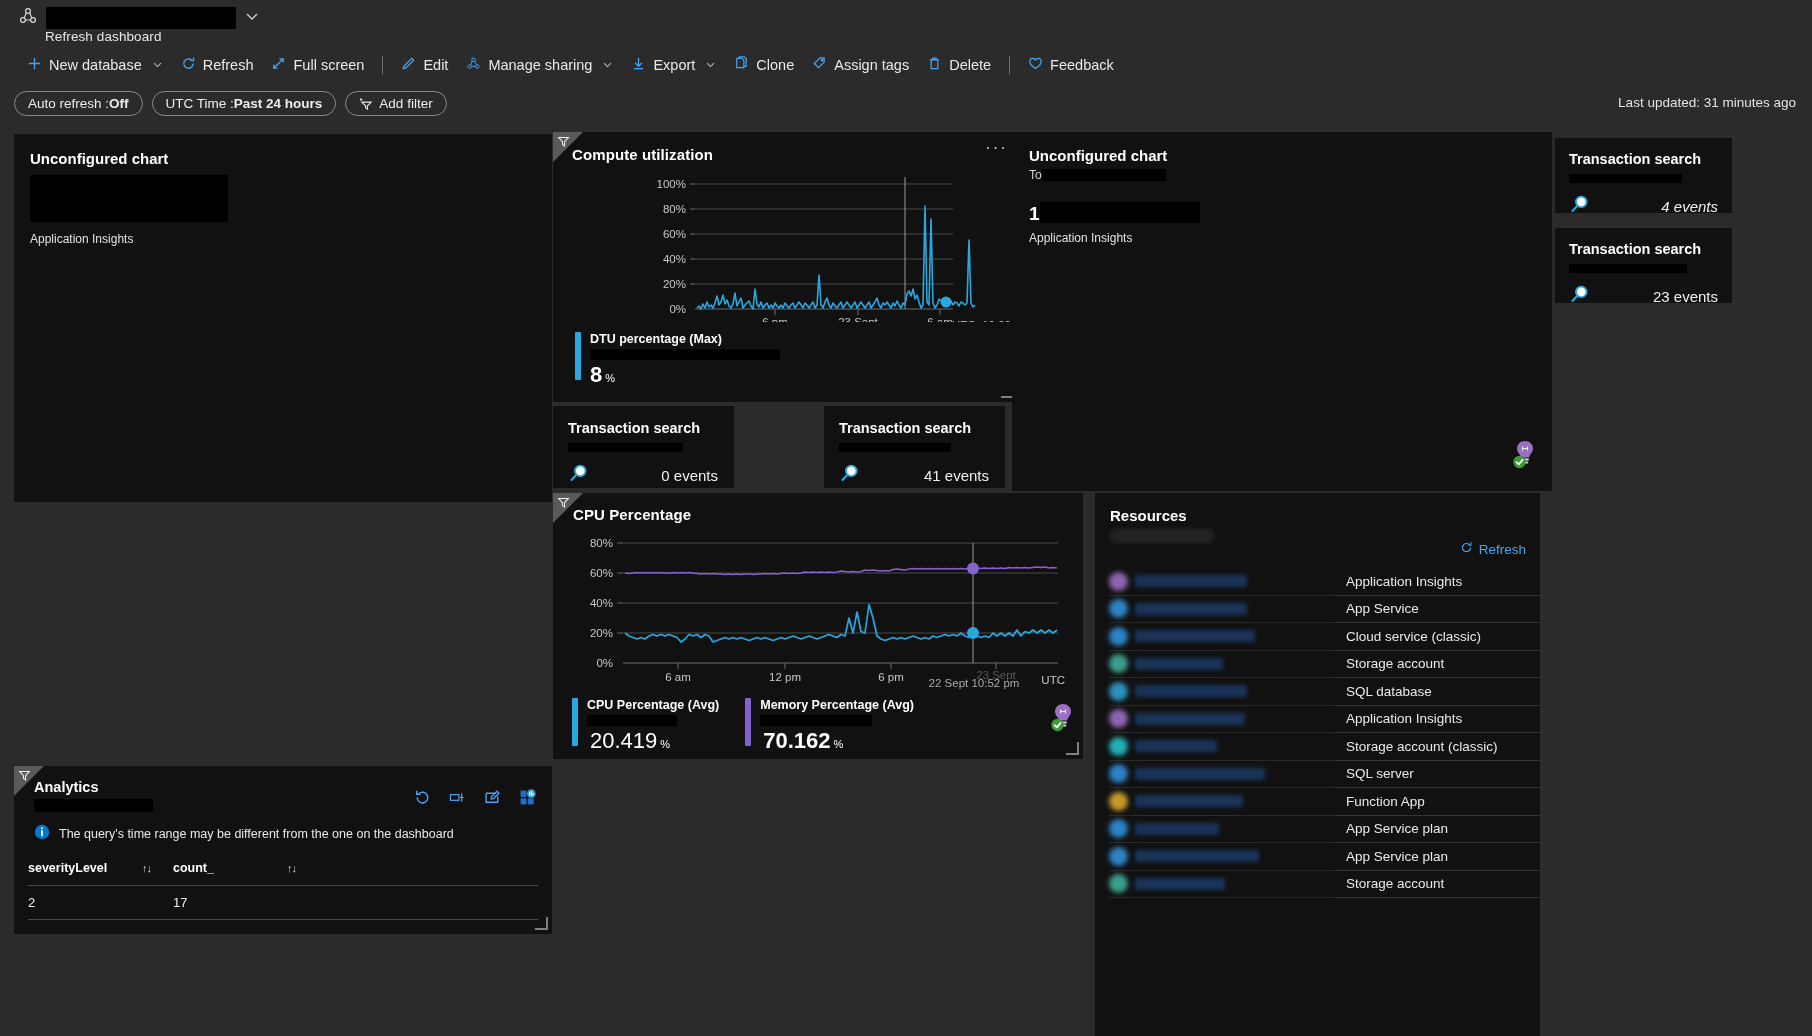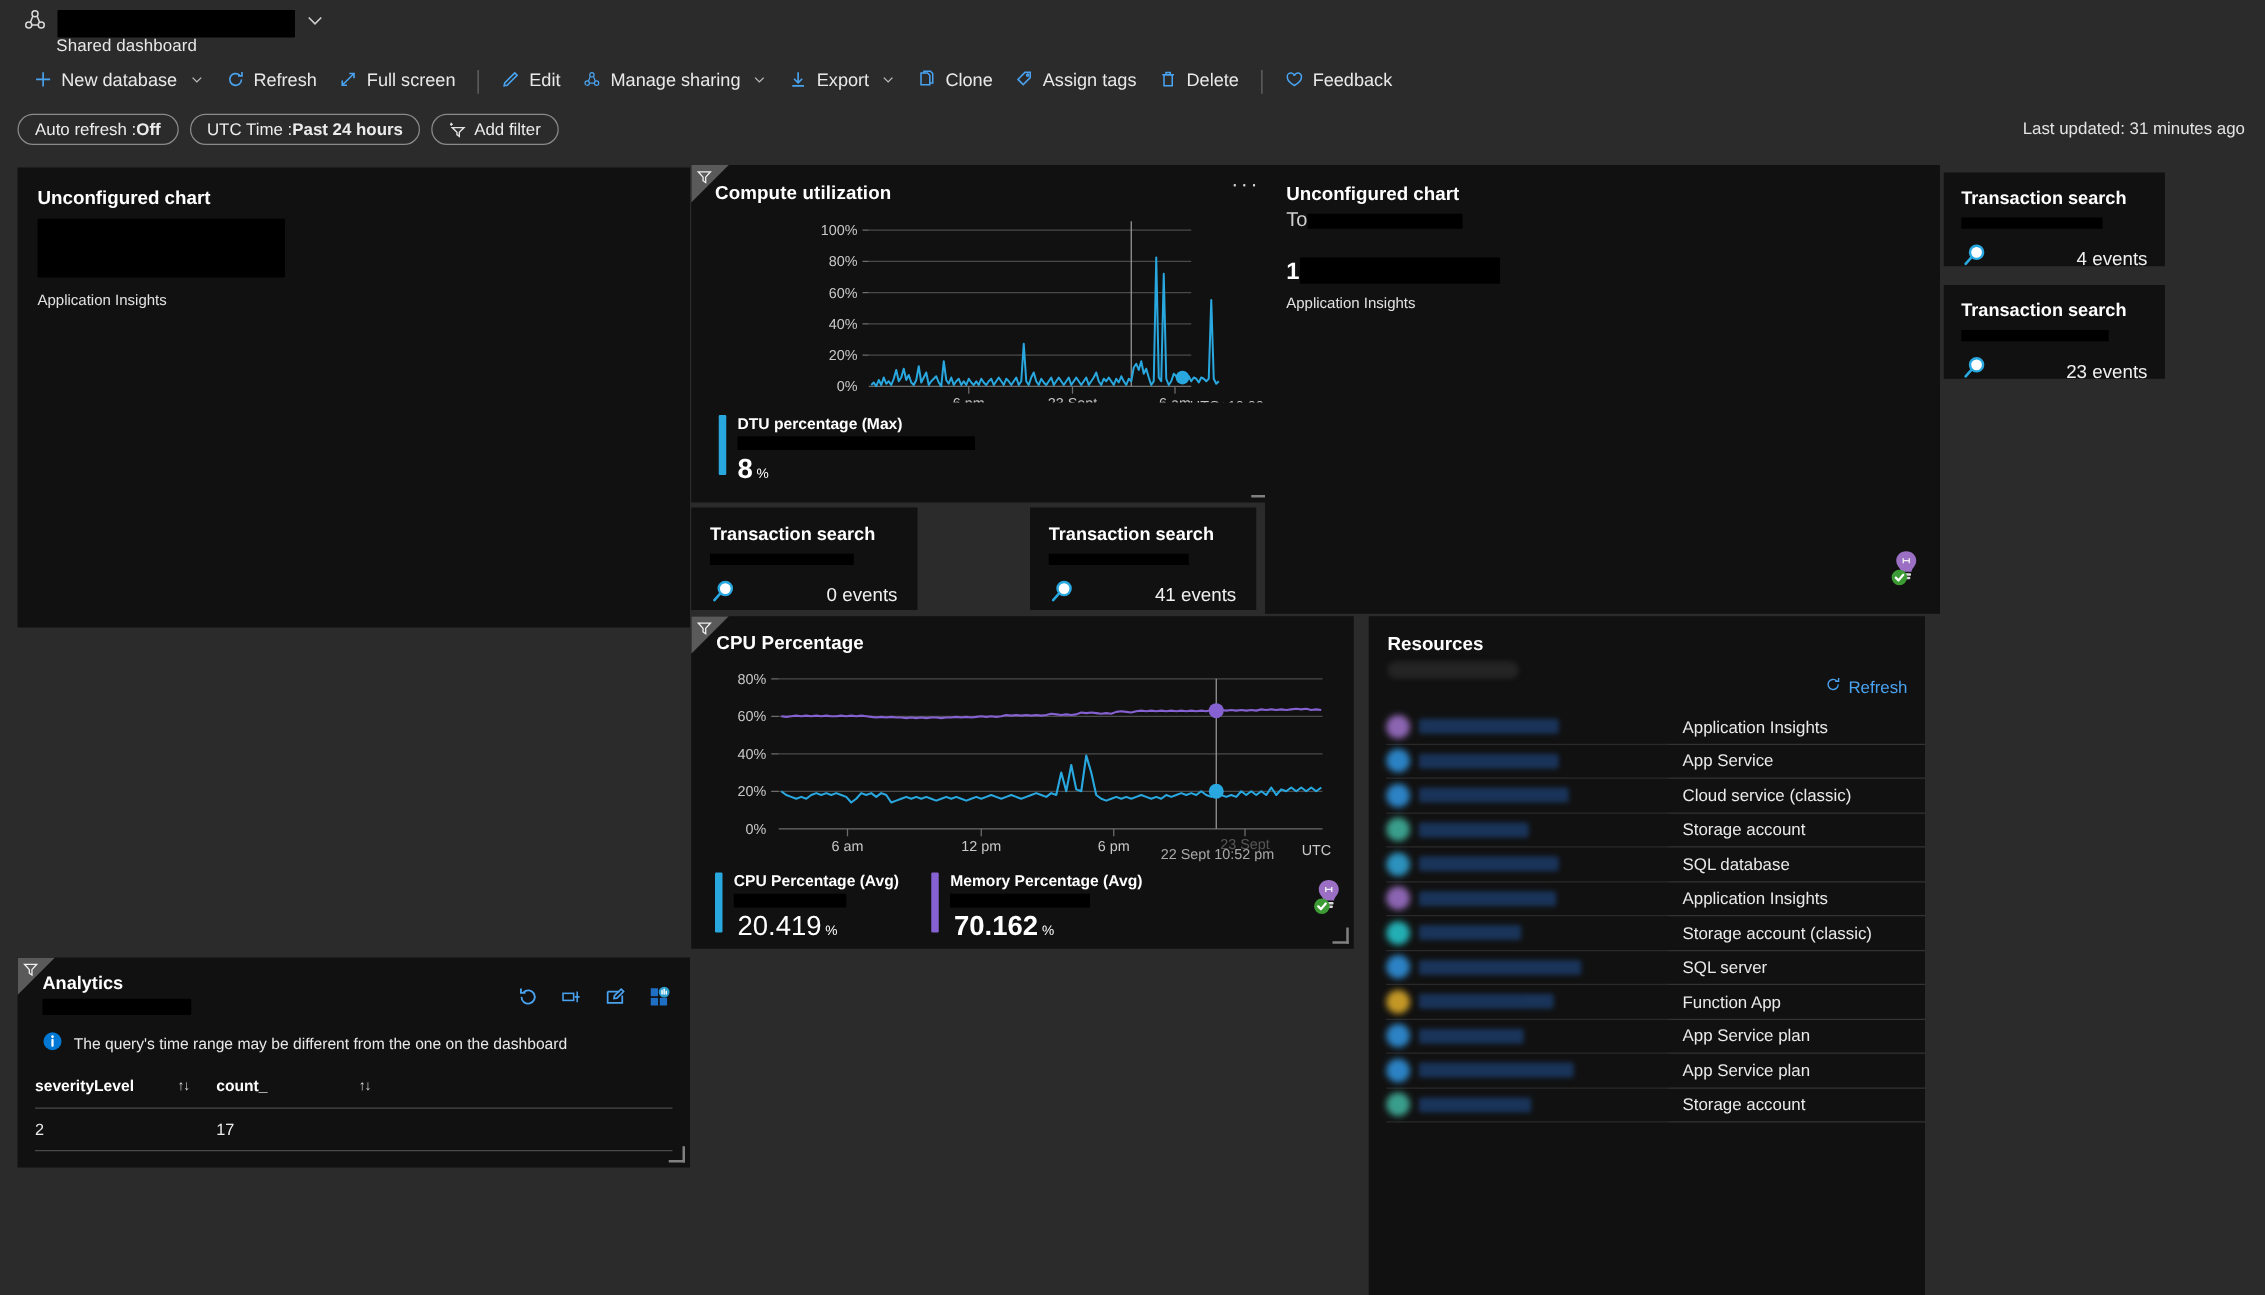--- a/index.html
+++ b/index.html
@@ -114,21 +114,21 @@
           <path d="M8.3 6.8 L6.3 11.9 M11.7 6.8 L13.7 11.9 M7.4 14 L12.6 14"></path>
         </svg>
       </span>
       <span class="redact title-redact"></span>
       <span>
         <svg class="chev" viewBox="0 0 16 16" fill="none" stroke="#cfcfcf" stroke-width="1.3">
             <path d="M3 6 L8 11 L13 6"></path>
           </svg>
       </span>
     </div>
-    <div class="dash-subtitle">Shared dashboard</div>
+    <div class="dash-subtitle">Refresh dashboard</div>
 
     <div class="cmdbar">
 
       <div class="cmd">
         <span>
           <svg width="15" height="15" viewBox="0 0 16 16" stroke="#4aa3f0" stroke-width="1.4">
               <path d="M8 2v12M2 8h12"></path>
             </svg>
         </span>
         <span>New database</span>
@@ -343,21 +343,21 @@
         </div>
       </div>
     </div>
     <div class="resize-h"></div>
   </div>
 
   <div class="tile" style="left:1012px; top:132px; width:540px; height:359px;">
     <div style="padding:15px 0 0 17px;">
       <div class="unconf-title">Unconfigured chart</div>
       <div style="display:flex;align-items:center;margin-top:4px;">
-        <span style="font-size:16px;color:#cfcfcf;">To</span>
+        <span style="font-size:12px;color:#cfcfcf;">To</span>
         <span class="redact" style="width:124px;height:12px;"></span>
       </div>
       <div style="display:flex;align-items:flex-end;margin-top:20px;">
         <span style="font-size:19px;font-weight:700;color:#fff;line-height:1;">1</span>
         <span class="redact" style="width:160px;height:21px;"></span>
       </div>
       <div class="unconf-sub" style="margin-top:8px;">Application Insights</div>
     </div>
     <div class="bulb" style="right:14px; bottom:22px;">
       <svg width="26" height="30" viewBox="0 0 26 30">
@@ -368,21 +368,21 @@
         <circle cx="7.5" cy="23" r="6.2" fill="#3d9b35"></circle>
         <path d="M4.6 23.1 L6.8 25.3 L10.6 20.8" stroke="#ffffff" stroke-width="1.8" fill="none" stroke-linecap="round" stroke-linejoin="round"></path>
       </svg>
     </div>
   </div>
 
   <div class="tile" style="left:1555px; top:138px; width:177px; height:75px;">
     <div style="padding:13px 0 0 14px;">
       <div class="ts-title">Transaction search</div>
       <div class="ts-redact" style="width:113px;"></div>
-      <div class="ts-row" style="padding-right:14px;">
+      <div class="ts-row" style="padding-right:14px;font-style:italic;">
         <span>
           <svg width="21" height="21" viewBox="0 0 24 24">
               <circle cx="14" cy="9" r="6" fill="#ffffff" stroke="#29a8e0" stroke-width="2.2"></circle>
               <path d="M9.3 13.7 L4 19.5" stroke="#29a8e0" stroke-width="2.4" stroke-linecap="round"></path>
             </svg>
         </span>
         <span class="ts-count">4 events</span>
       </div>
     </div>
   </div>

